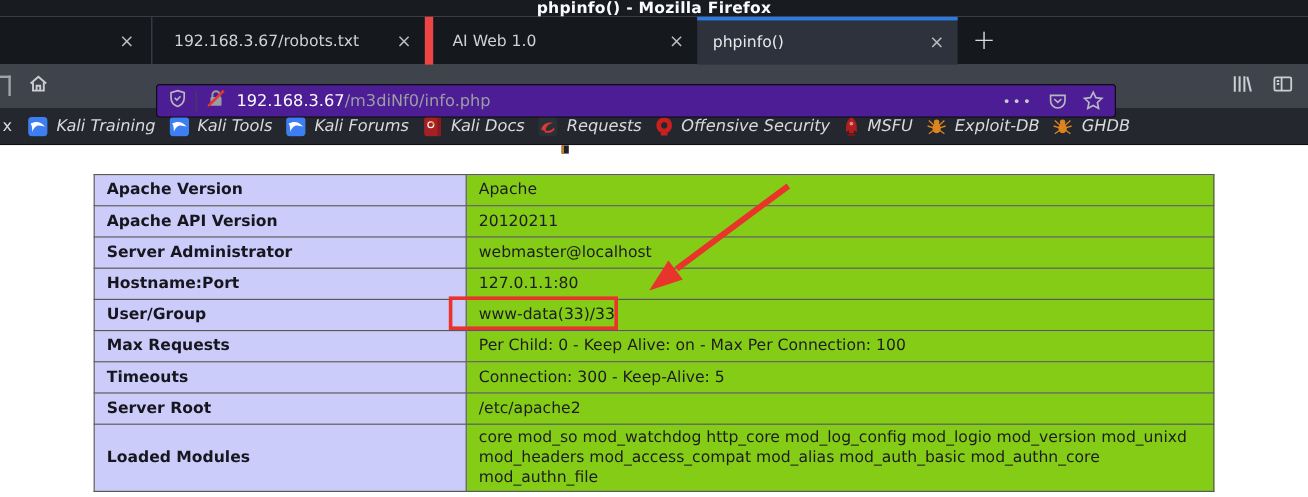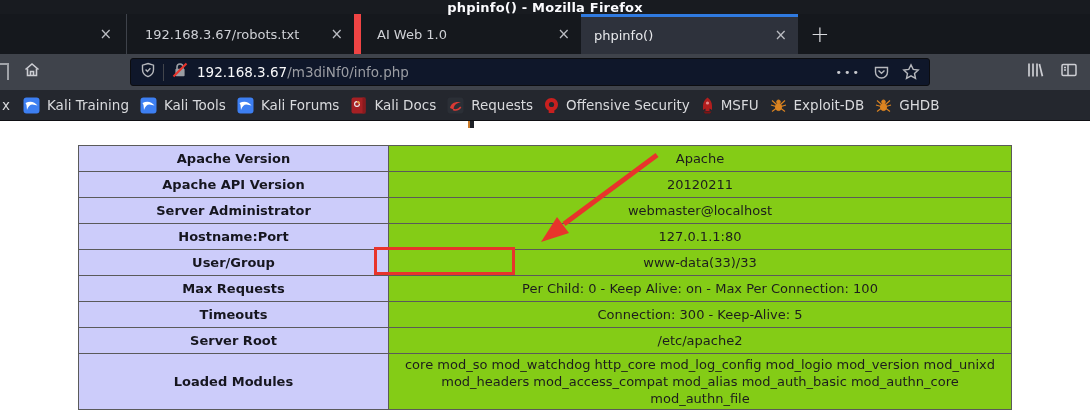--- a/index.html
+++ b/index.html
@@ -36,41 +36,41 @@
   
   .navbar{height:36px;background:#3f434b;position:relative;}
   .frag-nav{position:absolute;left:0;top:9px;width:7px;height:15px;
     border-right:2px solid #b9bbc0;border-top:2px solid #b9bbc0;opacity:.8;}
   .icon-btn{position:absolute;top:7px;width:22px;height:22px;display:flex;
     align-items:center;justify-content:center;}
   .home-btn{left:21px;}
   .lib-btn{left:1024px;}
   .sb-btn{left:1058px;}
   .urlbar{
-    position:absolute;left:130px;top:4px;width:800px;height:28px;box-sizing:border-box;
-    background:#0f172a;border:1px solid #0c0d10;border-radius:3px;
+    position:absolute;left:130px;top:16px;width:800px;height:28px;box-sizing:border-box;
+    background:#4c1d95;border:1px solid #0c0d10;border-radius:3px;
     display:flex;align-items:center;padding:0 9px;
   }
   .u-sep{width:1px;height:17px;background:#42454c;margin:0 8px 0 7px;}
   .url-text{font-size:13.5px;margin-left:8px;white-space:nowrap;}
   .url-host{color:#f9f9fa;}
   .url-path{color:#9b9da3;}
   .dots{margin-left:auto;color:#c9cace;font-size:11px;letter-spacing:2px;}
   .ubtn{margin-left:12px;display:flex;align-items:center;}
   
   .bmbar{
     height:31px;background:#24272e;border-bottom:1px solid #0f1014;
     box-sizing:border-box;display:flex;align-items:center;
     color:#d9dadd;font-size:13.5px;white-space:nowrap;
   }
   .bm-frag{color:#d9dadd;padding:0 2px;}
-  .bm{display:flex;align-items:center;gap:7px;margin-left:11px;cursor:default;}
+  .bm{display:flex;align-items:center;gap:7px;margin-left:11px;cursor:default;font-style:italic;}
   .bm svg{display:block;}
   
-  .content{position:relative;height:293px;background:#ffffff;overflow:hidden;text-align:center;}
+  .content{position:relative;height:293px;background:#ffffff;overflow:hidden;}
   .heading-frag{
     position:absolute;left:468px;top:0;width:4px;height:7px;
     background:#1d2026;border-left:2px solid #c87a2a;
   }
   table.info{
     position:absolute;left:78px;top:24px;width:934px;
     border-collapse:collapse;font-size:13px;table-layout:fixed;
   }
   table.info td{
     border:1px solid #5a5a5a;padding:2px 10px;height:26px;box-sizing:border-box;

